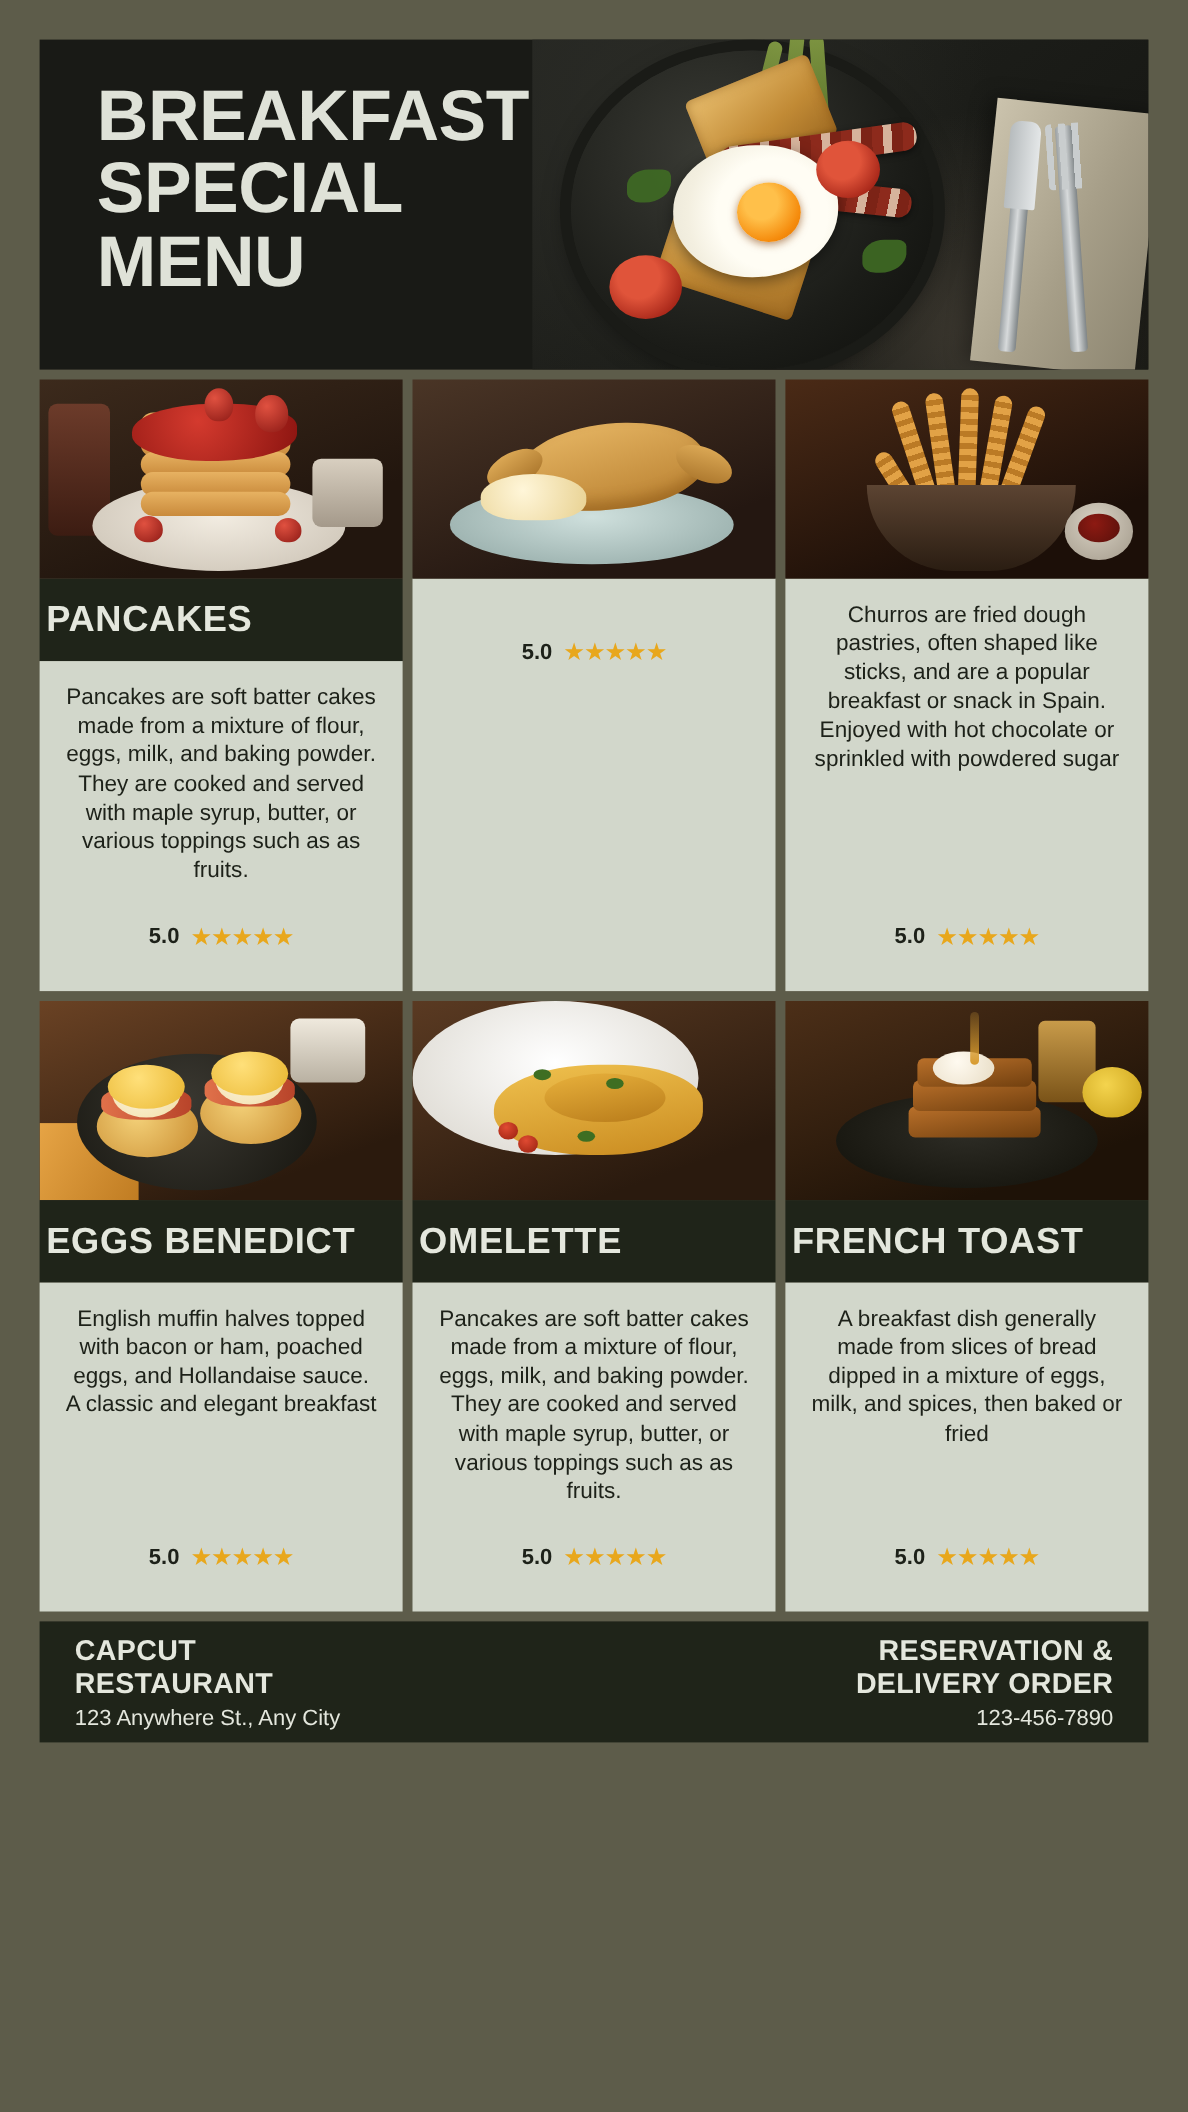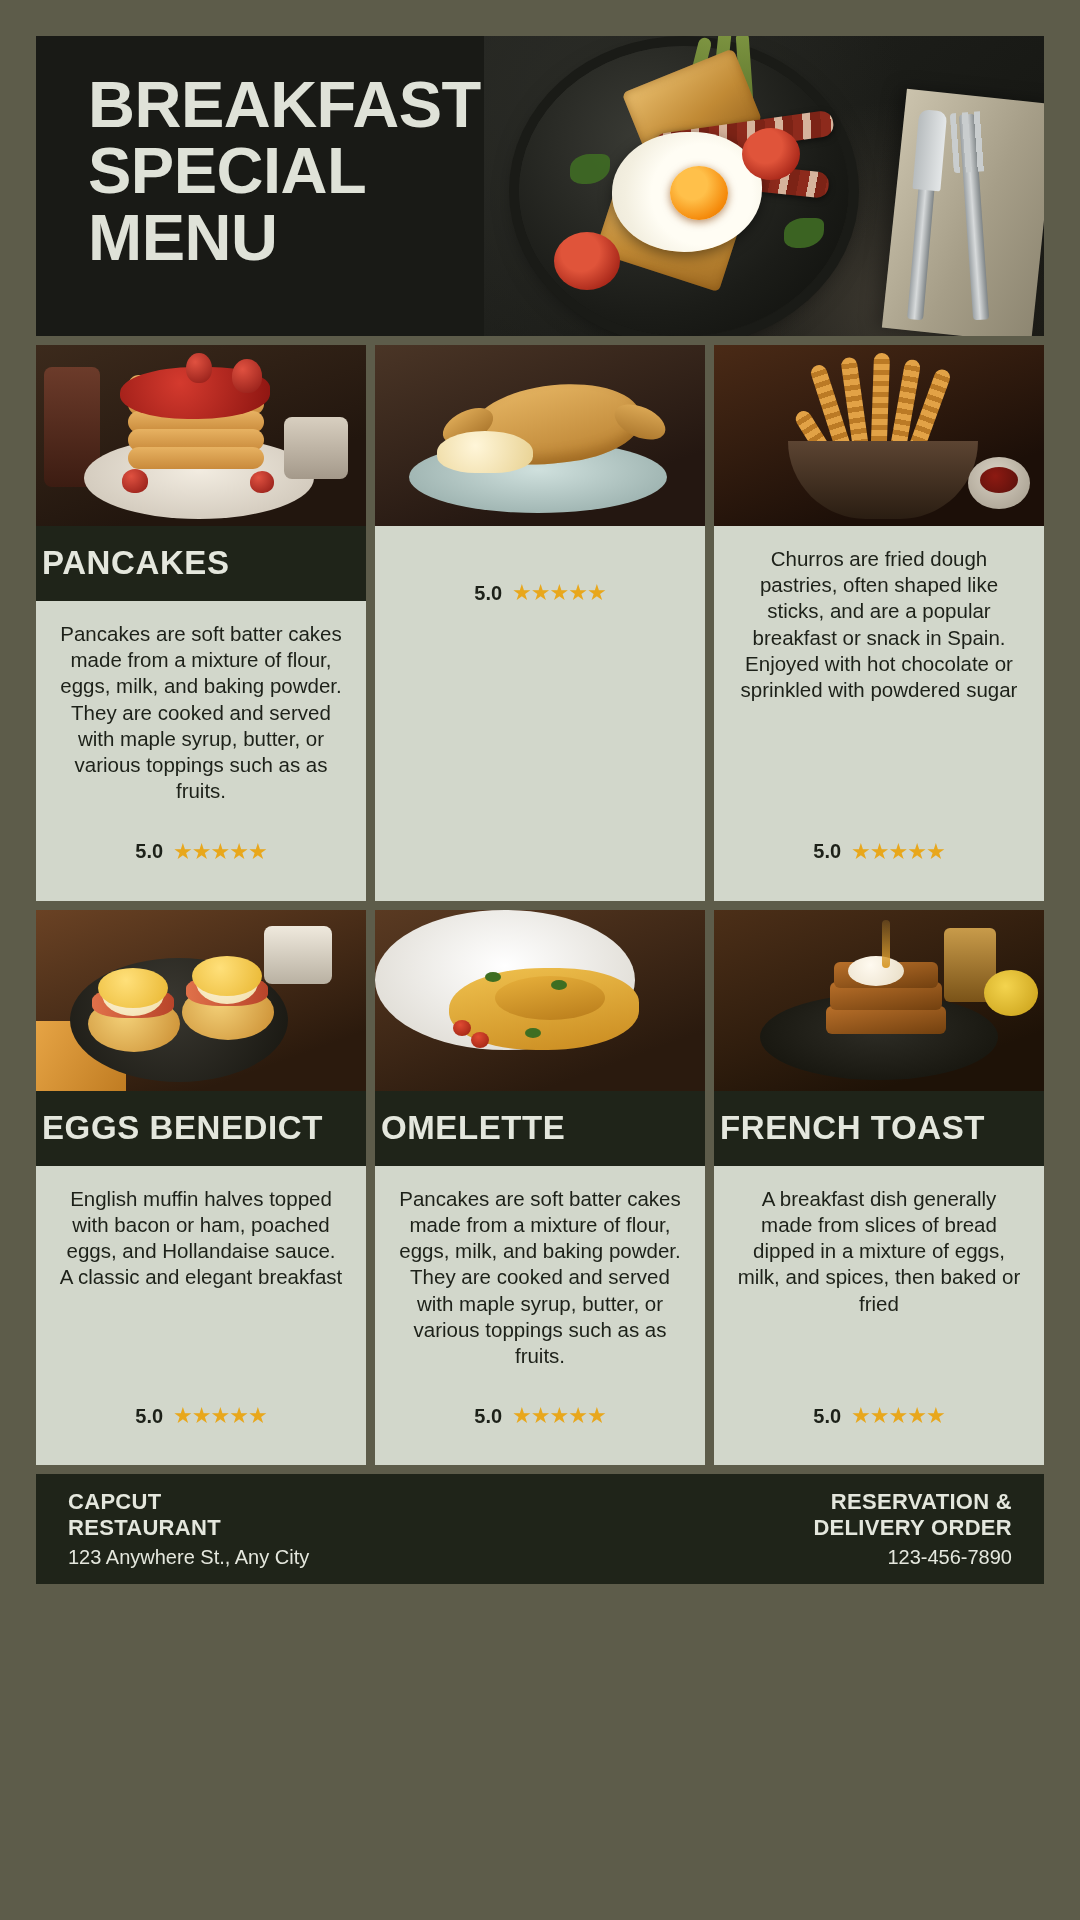--- a/index.html
+++ b/index.html
@@ -212,21 +212,21 @@
     background: #1f2419;
     display: flex;
     align-items: center;
     justify-content: space-between;
     padding: 0 32px;
     color: #e4e7dd;
   }
   .footer-left { text-align: left; }
   .footer-right { text-align: right; }
   .footer-strong {
-    font-size: 22px;
+    font-size: 26px;
     font-weight: bold;
     line-height: 1.16;
     letter-spacing: 0.3px;
     white-space: pre-line;
     text-transform: uppercase;
   }
   .footer-sub {
     font-size: 20px;
     margin-top: 6px;
   }

